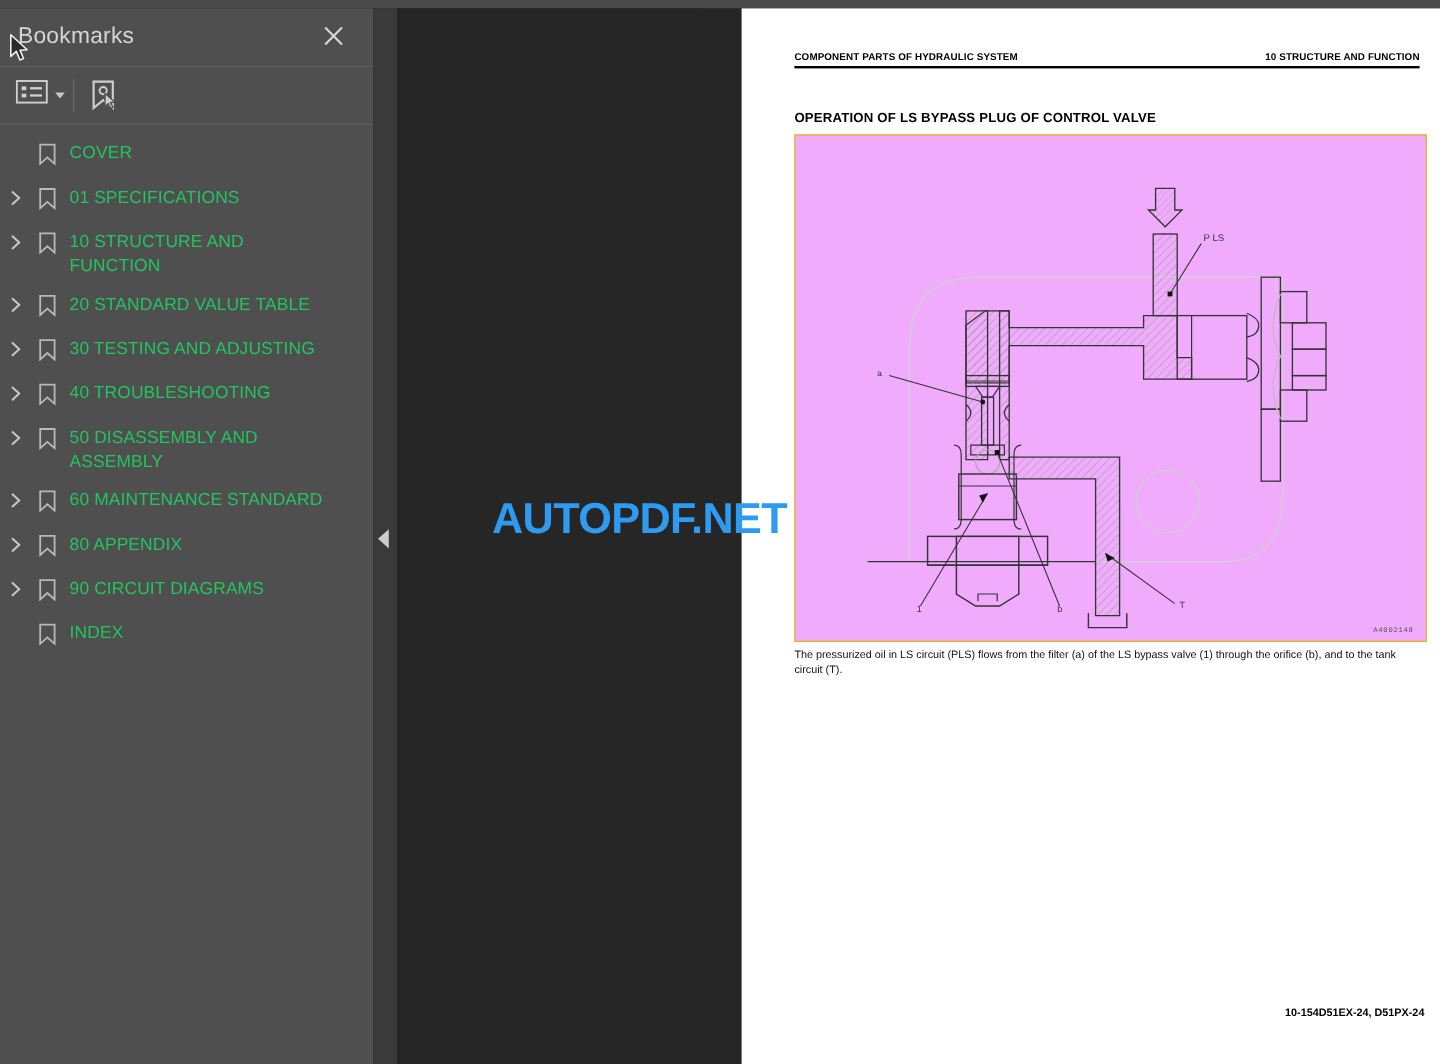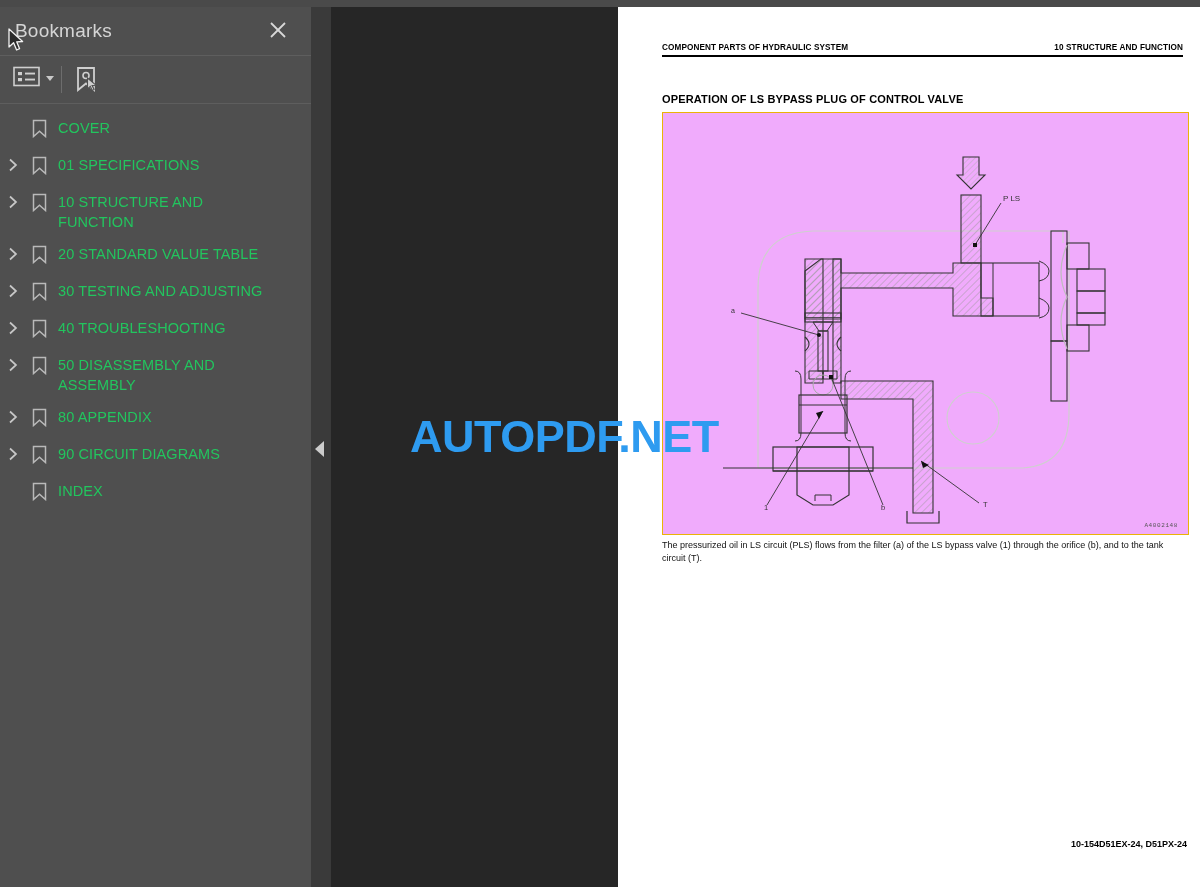--- a/index.html
+++ b/index.html
@@ -219,21 +219,21 @@
     justify-content: flex-end;
     font-size: 9px;
     font-weight: bold;
     color: #000;
   }
 
   
   .watermark {
     position: absolute;
     left: 410px; top: 411px;
-    font-size: 45px;
+    font-size: 36px;
     font-weight: bold;
     color: #2e9bf0;
     letter-spacing: -0.5px;
     pointer-events: none;
     white-space: nowrap;
   }
 
   
   .cursor {
     position: absolute;
@@ -376,20 +376,33 @@
             </svg>
         </span>
         <span class="bm-flag">
           <svg width="15" height="19" viewBox="0 0 15 19">
               <path d="M1.5 1.5 H13.5 V17.5 L7.5 12.2 L1.5 17.5 Z" fill="none" stroke="#b9b9b9" stroke-width="1.5"></path>
             </svg>
         </span>
         <span class="bm-label" style="max-width:180px">50 DISASSEMBLY AND ASSEMBLY</span>
       </div>
 
+      <div class="bm-item">
+        <span class="bm-twisty">
+          <svg width="10" height="14" viewBox="0 0 10 14">
+              <polyline points="2,1.5 8,7 2,12.5" fill="none" stroke="#c7c7c7" stroke-width="1.7"></polyline>
+            </svg>
+        </span>
+        <span class="bm-flag">
+          <svg width="15" height="19" viewBox="0 0 15 19">
+              <path d="M1.5 1.5 H13.5 V17.5 L7.5 12.2 L1.5 17.5 Z" fill="none" stroke="#b9b9b9" stroke-width="1.5"></path>
+            </svg>
+        </span>
+        <span class="bm-label">60 MAINTENANCE STANDARD</span>
+      </div>
 
       <div class="bm-item">
         <span class="bm-twisty">
           <svg width="10" height="14" viewBox="0 0 10 14">
               <polyline points="2,1.5 8,7 2,12.5" fill="none" stroke="#c7c7c7" stroke-width="1.7"></polyline>
             </svg>
         </span>
         <span class="bm-flag">
           <svg width="15" height="19" viewBox="0 0 15 19">
               <path d="M1.5 1.5 H13.5 V17.5 L7.5 12.2 L1.5 17.5 Z" fill="none" stroke="#b9b9b9" stroke-width="1.5"></path>

